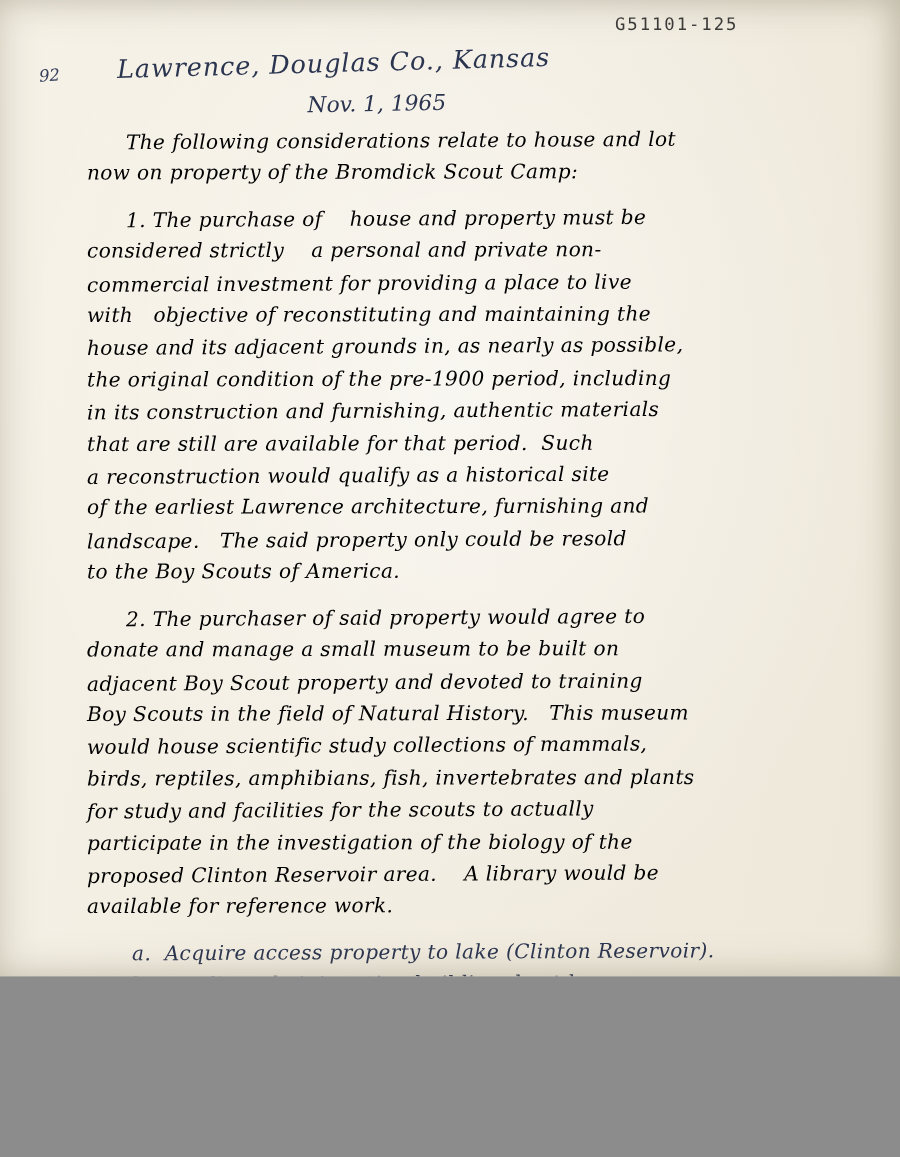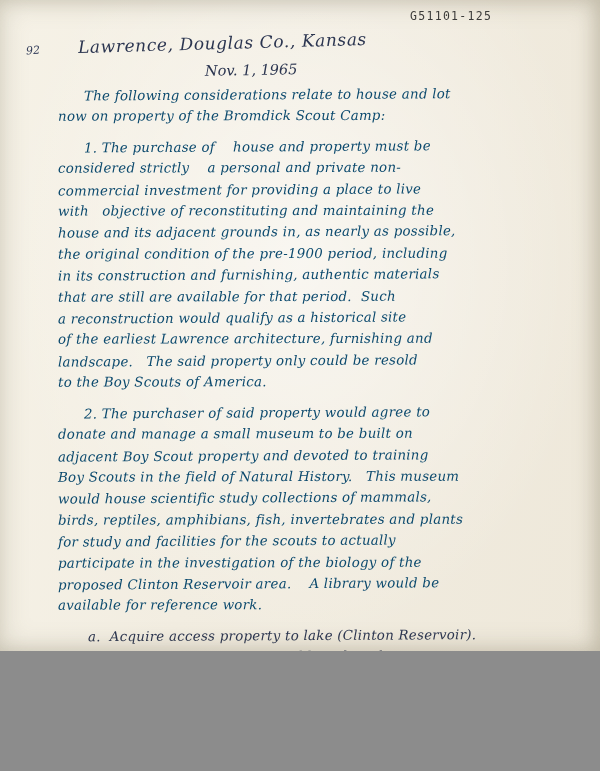--- a/index.html
+++ b/index.html
@@ -76,21 +76,21 @@
     position: absolute;
     top: 84px;
     left: 58px;
     width: 520px;
   }
   .para {
     margin: 0 0 9px 0;
     font-size: 13.4px;
     line-height: 21.4px;
     letter-spacing: 0.25px;
-    color: #0c4a6e;
+    color: #000000;
   }
   .para .ln {
     display: block;
     white-space: pre;
   }
   
   .para .ln:nth-child(odd) { transform: rotate(-0.35deg); }
   .para .ln:nth-child(even) { transform: rotate(-0.15deg); }
   .para.indent .ln:first-child { padding-left: 26px; }
   .sub-list {

